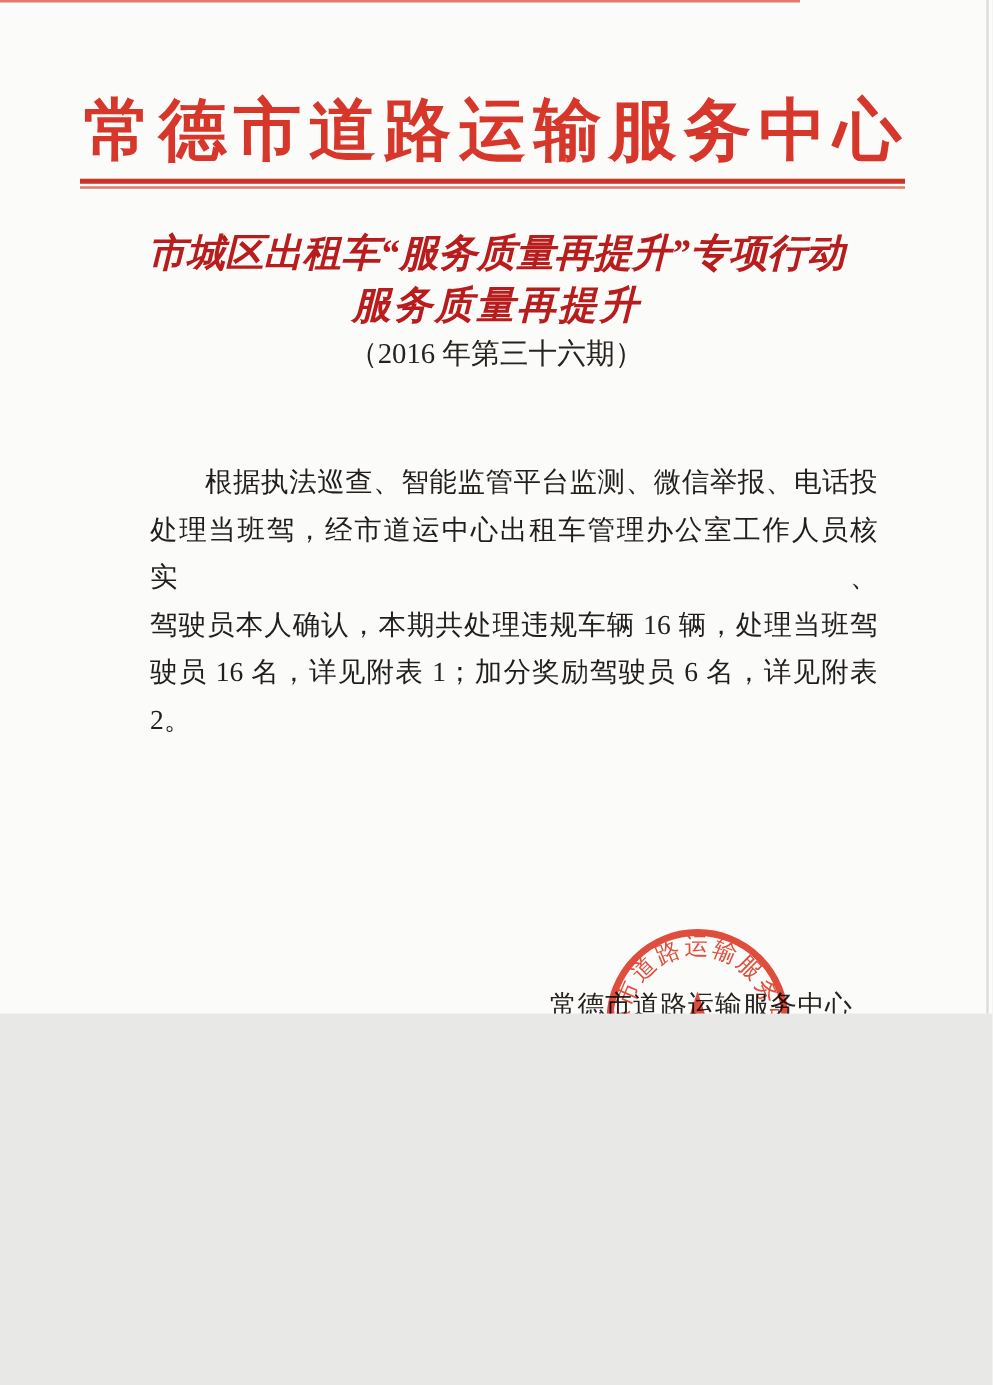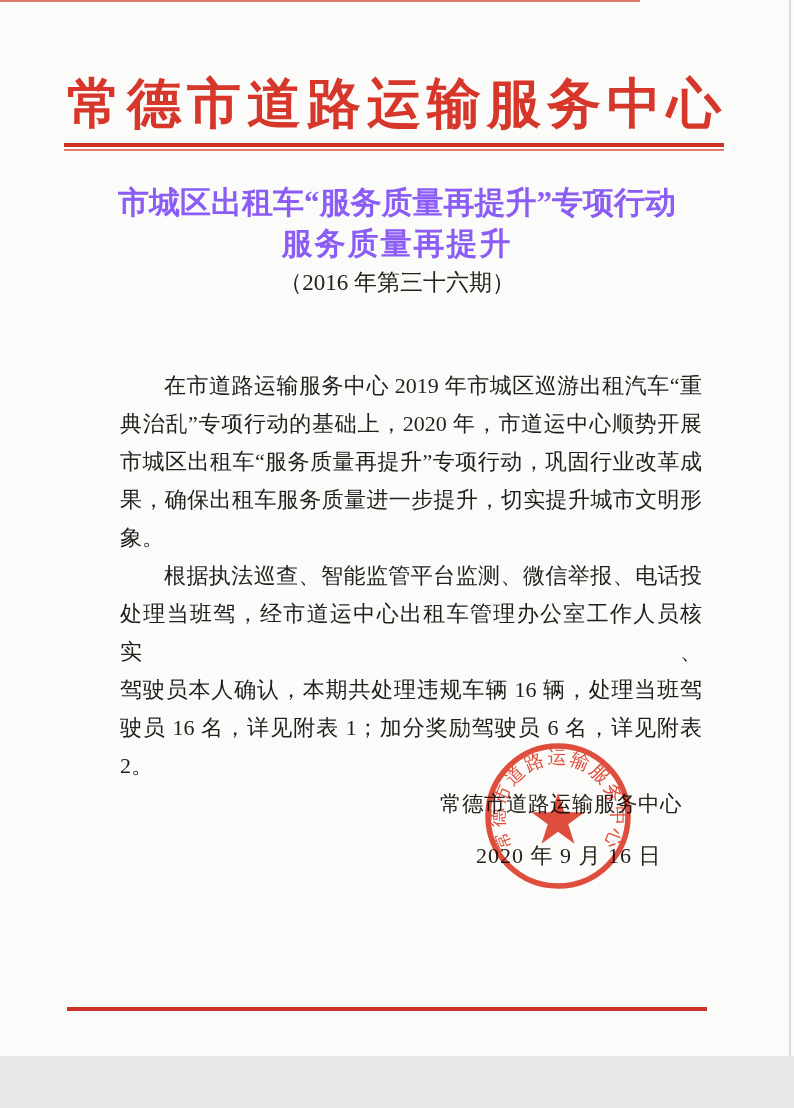--- a/index.html
+++ b/index.html
@@ -7,21 +7,21 @@
     --rule-red:#cc3327;
     --rule-red-light:#de7a6e;
     --seal-red:#e03a28;
     --ink-black:#211e1c;
     --paper:#fbfbf9;
   }
   html,body{margin:0;padding:0;}
   body{background:#e8e8e6;}
   .page{
     position:relative;
-    width:794px;height:1056px;
+    width:794px;height:811px;
     margin:0 auto;
     background:var(--paper);
     overflow:hidden;
     font-family:"Liberation Serif","DejaVu Serif",serif;
     color:var(--ink-black);
   }
   
   .scan-edge{
     position:absolute;top:0;right:3px;width:2px;height:1108px;
     background:#dddddb;
@@ -37,21 +37,22 @@
   .rule{position:absolute;background:var(--rule-red);}
   .rule-top-thick{left:64px;top:143px;width:660px;height:4px;}
   .rule-top-thin{left:64px;top:149px;width:660px;height:1.5px;background:var(--rule-red-light);}
   .rule-bottom-thin{left:67px;top:1003px;width:640px;height:1.5px;background:var(--rule-red-light);}
   .rule-bottom-thick{left:67px;top:1007px;width:640px;height:4px;}
 
   .doc-title{
     position:absolute;top:182px;left:0;width:794px;
     text-align:center;
     font-size:31px;line-height:41px;font-weight:bold;
-    color:#8b5cf6;
+    color:#b91c1c;
+    font-style:italic;
   }
   .doc-title .t2{letter-spacing:2px;}
   .issue-no{
     position:absolute;top:268px;left:0;width:794px;
     text-align:center;
     font-size:23px;line-height:30px;
     color:#26221f;
   }
   .body-text{
     position:absolute;top:367px;left:120px;width:582px;
@@ -96,27 +97,20 @@
 
   <div class="doc-title">
     <div class="t1">市城区出租车“服务质量再提升”专项行动</div>
     <div class="t2">服务质量再提升</div>
   </div>
 
   <div class="issue-no">（2016 年第三十六期）</div>
 
   <div class="body-text">
     <div class="para">
-      <div class="bodyline first">在市道路运输服务中心 2019 年市城区巡游出租汽车“重</div>
-      <div class="bodyline">典治乱”专项行动的基础上，2020 年，市道运中心顺势开展</div>
-      <div class="bodyline">市城区出租车“服务质量再提升”专项行动，巩固行业改革成</div>
-      <div class="bodyline">果，确保出租车服务质量进一步提升，切实提升城市文明形</div>
-      <div class="bodyline last">象。</div>
-    </div>
-    <div class="para">
       <div class="bodyline first">根据执法巡查、智能监管平台监测、微信举报、电话投</div>
       <div class="bodyline">处理当班驾，经市道运中心出租车管理办公室工作人员核实、</div>
       <div class="bodyline">驾驶员本人确认，本期共处理违规车辆 16 辆，处理当班驾</div>
       <div class="bodyline last">驶员 16 名，详见附表 1；加分奖励驾驶员 6 名，详见附表 2。</div>
     </div>
   </div>
 
   <div class="sign-org">常德市道路运输服务中心</div>
   <div class="sign-date">2020 年 9 月 16 日</div>
 

